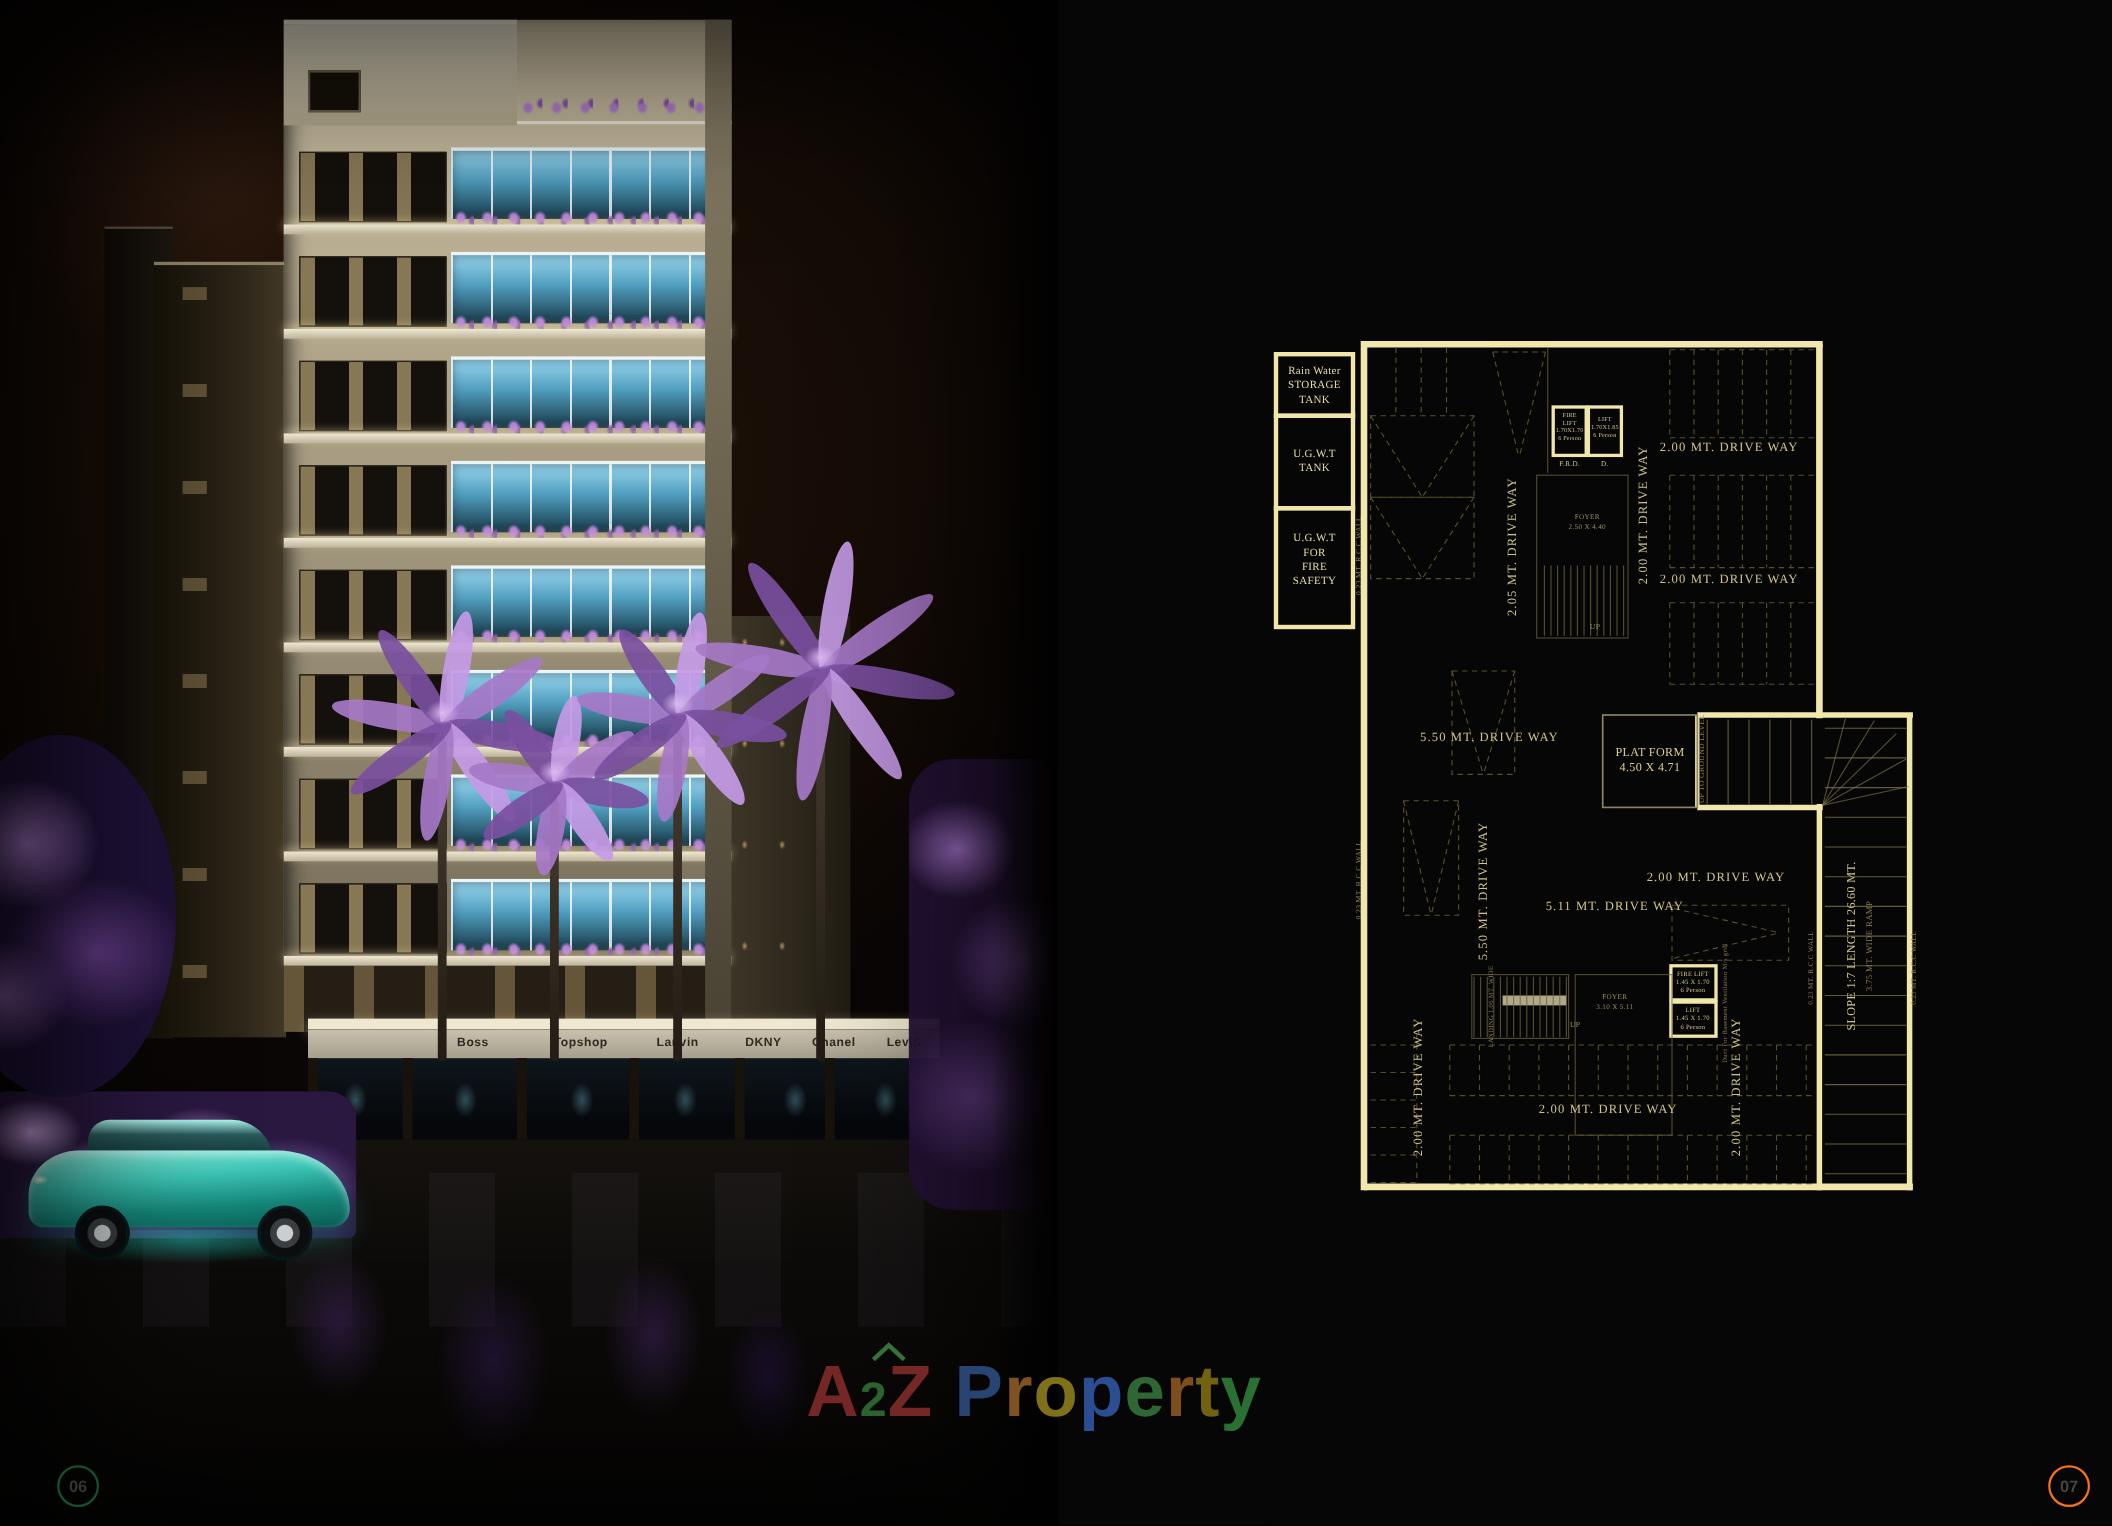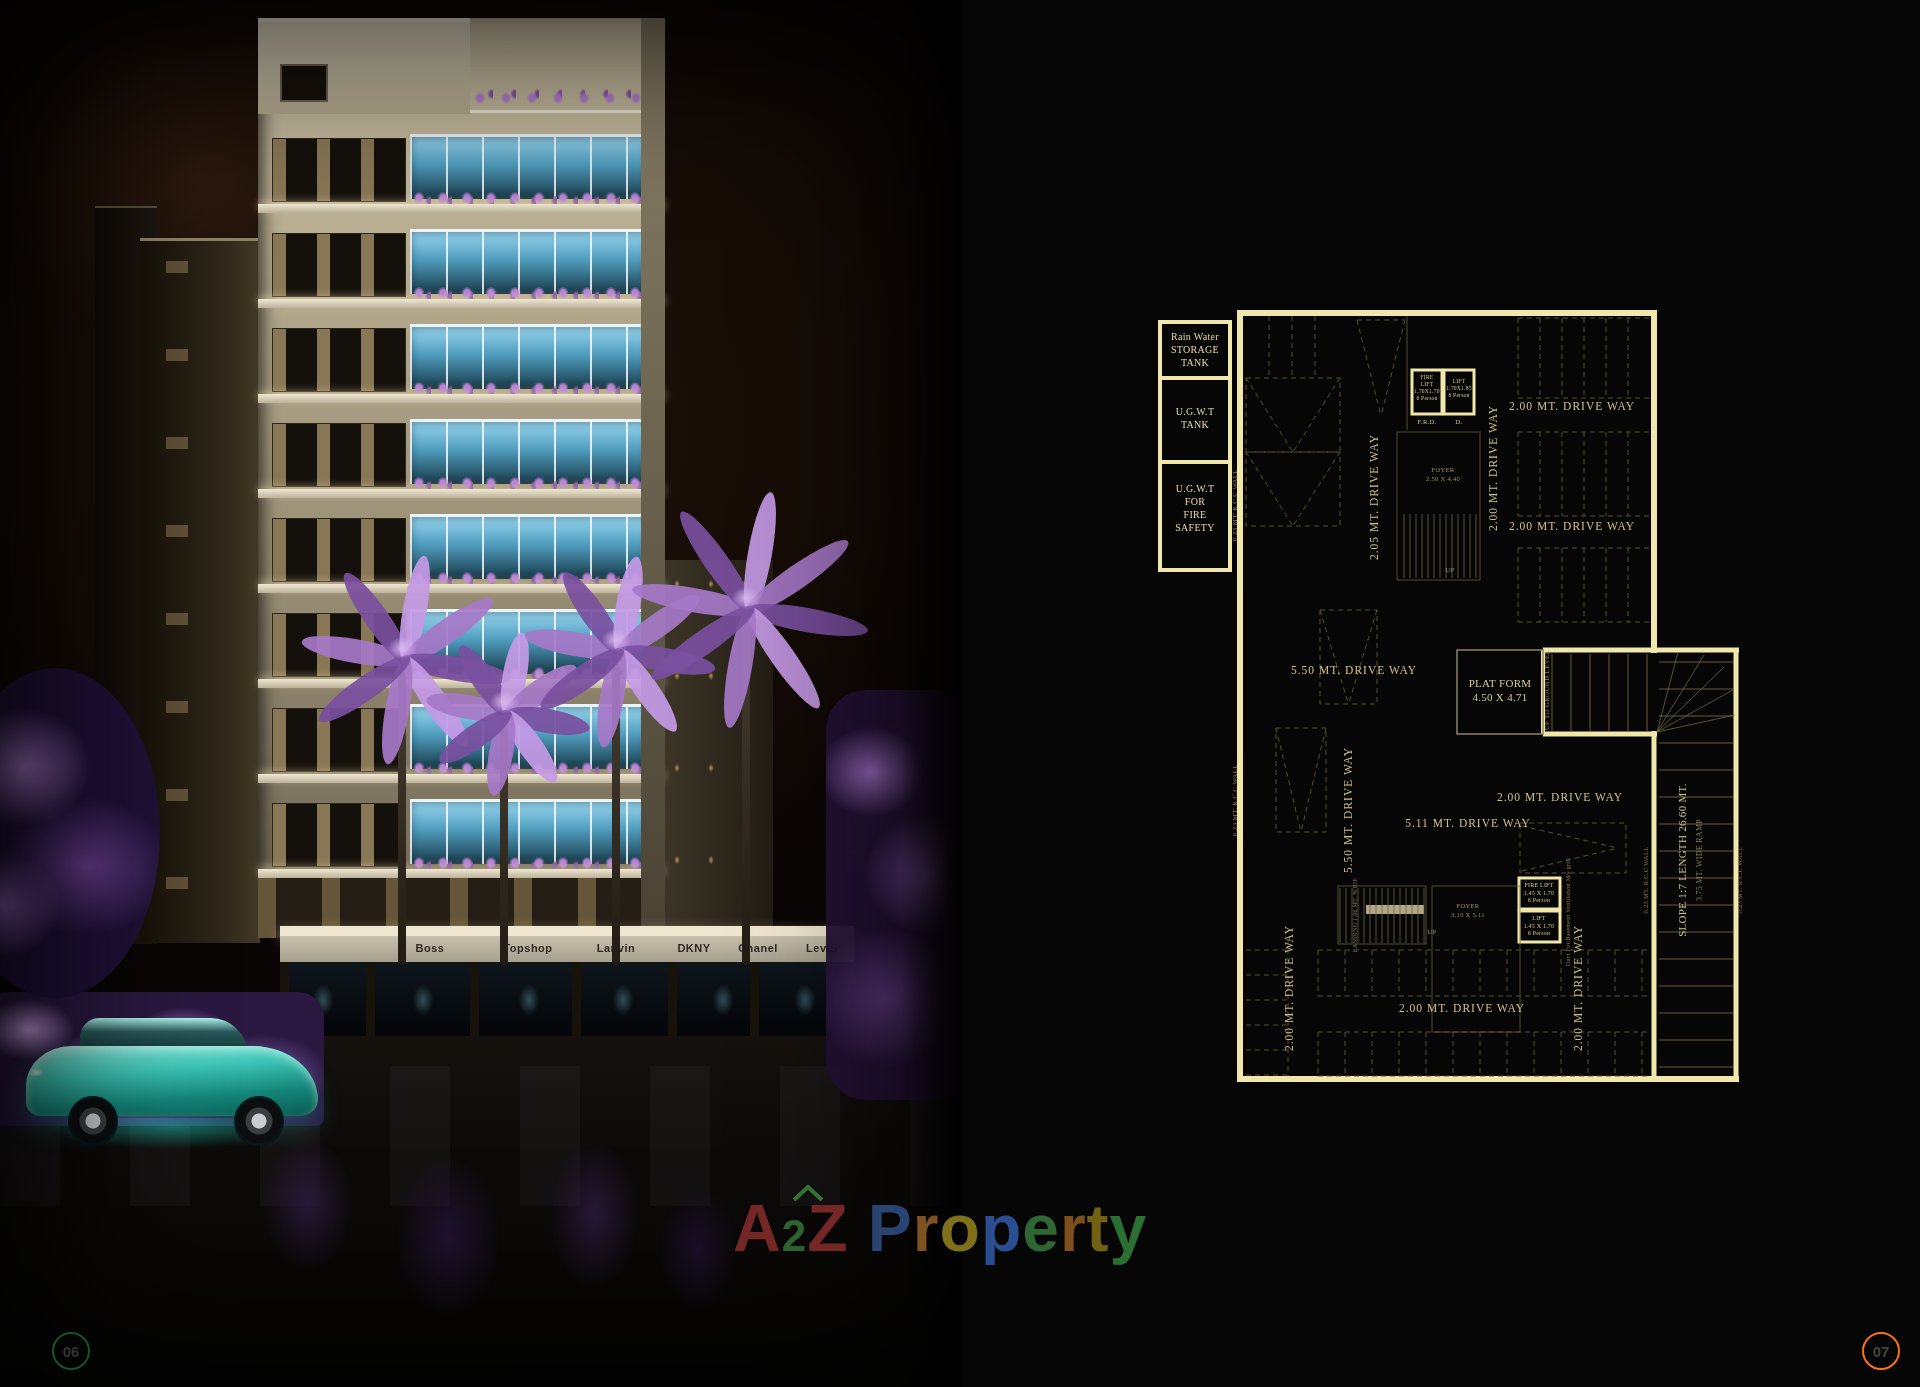--- a/index.html
+++ b/index.html
@@ -110,21 +110,21 @@
   .vignette{position:absolute;left:0;top:0;width:100%;height:100%;pointer-events:none;
       box-shadow:inset 0 0 160px 50px rgba(0,0,0,.8);}
   .photofade{position:absolute;right:0;top:0;width:60px;height:100%;
       background:linear-gradient(90deg,rgba(6,4,4,0),#060404 92%);}
 
   
   .panel{position:absolute;left:962px;top:0;width:958px;height:1387px;background:#070606;}
   svg.plan{position:absolute;left:0;top:0;width:1920px;height:1387px;}
 
   
-  .logo{position:absolute;left:733px;top:1190px;font-size:66px;font-weight:bold;letter-spacing:1px;
+  .logo{position:absolute;left:733px;top:1226px;font-size:66px;font-weight:bold;letter-spacing:1px;
       white-space:nowrap;opacity:.92;}
   .logo .lt{display:inline-block;}
   .logo .small2{font-size:44px;vertical-align:baseline;}
   .logo svg{position:absolute;left:58px;top:-6px;}
   .pagenum{position:absolute;width:34px;height:34px;border-radius:50%;display:flex;align-items:center;
       justify-content:center;font-size:15px;font-weight:bold;}
   .pagenum.l{left:52px;top:1332px;border:2px solid #14532d;color:#353531;}
   .pagenum.r{left:1862px;top:1332px;border:2px solid #f97316;color:#454540;}
 </style>
 </head>

